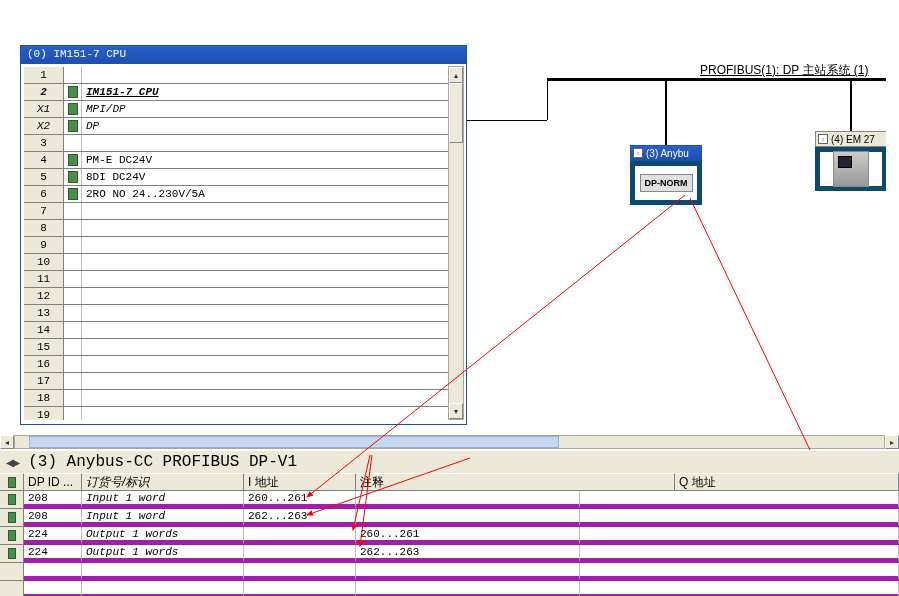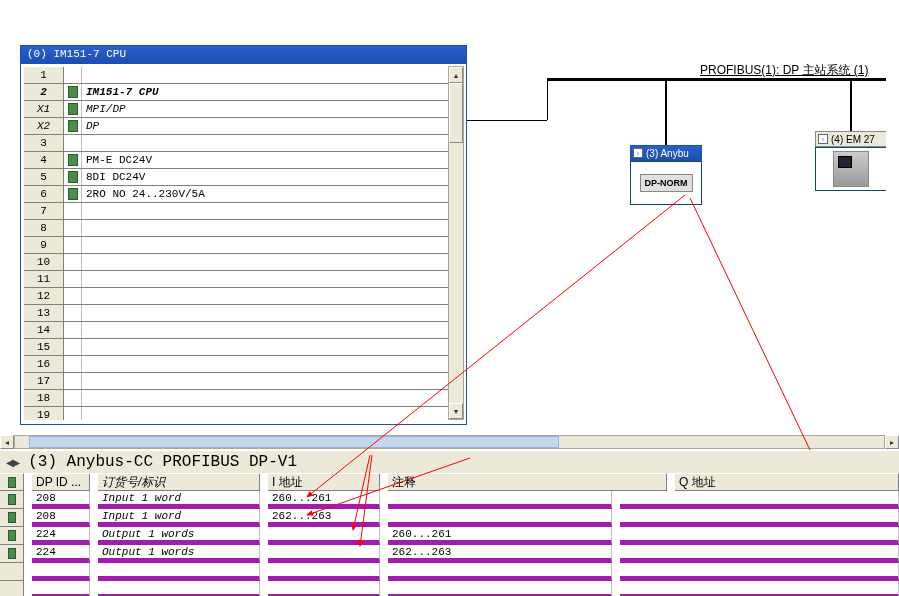--- a/index.html
+++ b/index.html
@@ -67,21 +67,21 @@
   background: #fff;
 }
 .rack-cell-label {
   flex: 1;
   padding: 0 4px;
   font-family: "Courier New", monospace;
   line-height: 16px;
   white-space: nowrap;
 }
 .rack-row.bold .rack-cell-num { font-weight: bold; font-style: italic; }
-.rack-row.bold .rack-cell-label { font-weight: bold; font-style: italic; }
+.rack-row.bold .rack-cell-label { font-weight: bold; font-style: italic; text-decoration: underline; }
 .rack-row.italic .rack-cell-num { font-style: italic; }
 .rack-row.italic .rack-cell-label { font-style: italic; }
 .module-glyph {
   width: 10px; height: 12px;
   background: #4a8c4a;
   border: 1px solid #2d5c2d;
   position: relative;
 }
 .rack-scrollbar {
   position: absolute;
@@ -132,21 +132,21 @@
 }
 .node-title .sq {
   width: 10px; height: 10px;
   background: #fff; border: 1px solid #666;
   margin-right: 3px;
   display:flex;align-items:center;justify-content:center;
   font-size:8px;color:#2a5fcd;
 }
 .node-body {
   height: 44px;
-  border: 1px solid #0c4a6e;
+  border: 5px solid #0c4a6e;
   background: #fff;
   display:flex;align-items:center;justify-content:center;
 }
 .dp-norm {
   background: #e0e0e0;
   border: 1px solid #888;
   padding: 3px 4px;
   font-size: 9px;
   font-weight: bold;
 }
@@ -185,21 +185,20 @@
 .bottom-header .arrows { font-size:10px; margin-right:10px; letter-spacing:-2px;color:#444;}
 .bottom-header .devname { font-family:"Courier New",monospace; font-size:16px; }
 .grid {
   position: absolute;
   left: 0; right: 0; top: 22px; bottom: 0;
   background: #fff;
 }
 .grid-head, .grid-row {
   display: flex;
   height: 18px;
-  gap: 8px;
 }
 .grid-head .gc {
   background: #ece9d8;
   border-right: 1px solid #808080;
   border-bottom: 1px solid #808080;
   border-top: 1px solid #fff;
   padding: 1px 4px;
   font-size: 12px;
   font-family: "SimSun", sans-serif;
   display:flex; align-items:center;

